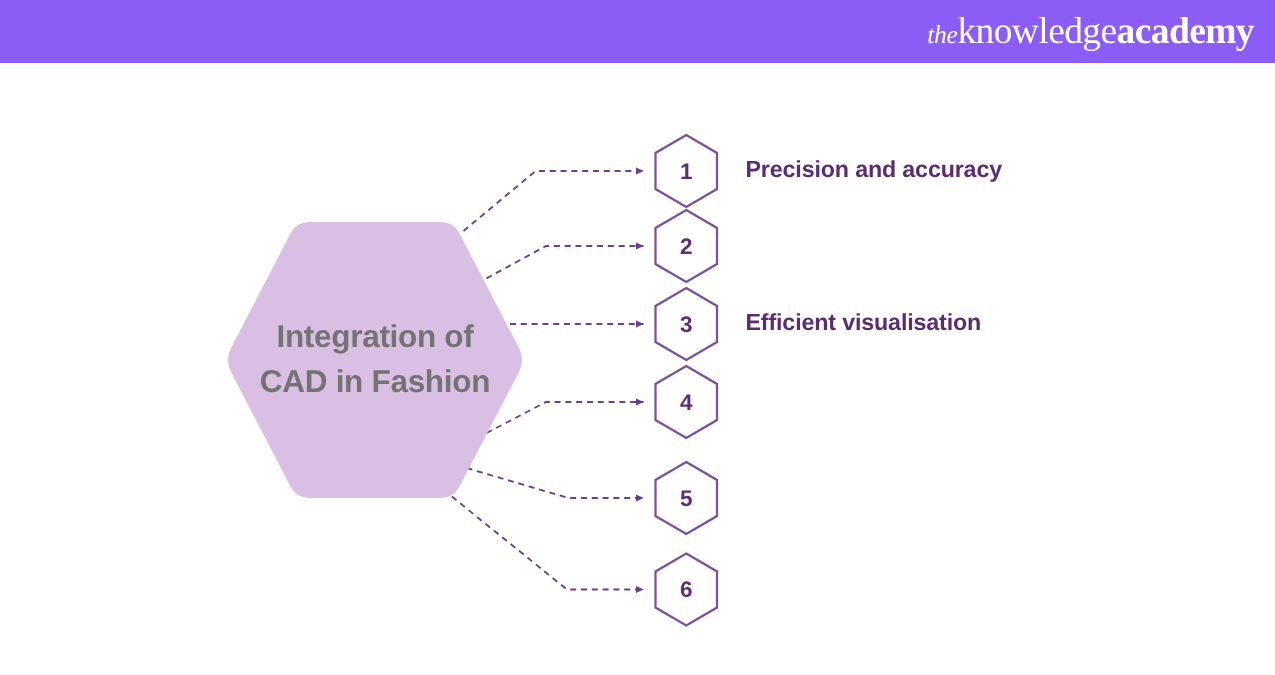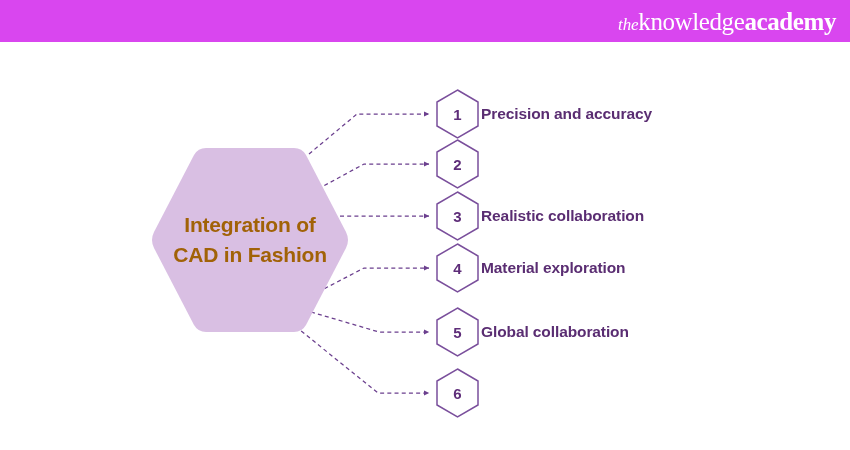--- a/index.html
+++ b/index.html
@@ -15,21 +15,21 @@
     position: relative;
   }
 
   
   #header-band {
     position: absolute;
     left: 0;
     top: 0;
     width: 850px;
     height: 42px;
-    background: #d946ef;
+    background: #8b5cf6;
     box-sizing: border-box;
   }
   #brand-logo {
     position: absolute;
     right: 14px;
     top: 50%;
     transform: translateY(-50%);
     white-space: nowrap;
     color: #ffffff;
     font-family: "Liberation Serif", serif;
@@ -86,21 +86,21 @@
   #central-node-label {
     position: absolute;
     left: 0;
     top: 0;
     width: 200px;
     height: 200px;
     display: flex;
     align-items: center;
     justify-content: center;
     text-align: center;
-    color: #a16207;
+    color: #737373;
     font-size: 21px;
     font-weight: bold;
     line-height: 1.42;
     letter-spacing: -0.2px;
     padding: 0 22px;
     box-sizing: border-box;
   }
 
   
   .item-row {
@@ -128,20 +128,21 @@
     width: 47px;
     height: 52px;
     display: flex;
     align-items: center;
     justify-content: center;
     color: #5e2d79;
     font-size: 15px;
     font-weight: bold;
   }
   .item-label {
+    margin-left: 16px;
     color: #5a2d72;
     font-size: 15.5px;
     font-weight: bold;
     letter-spacing: -0.1px;
     white-space: nowrap;
   }
 </style>
 </head>
 <body>
 
@@ -208,41 +209,39 @@
     </div>
   </div>
 
   <div class="item-row" style="top:148px">
     <div class="item-badge">
       <svg viewBox="0 0 47 52" width="47" height="52">
         <path d="M23.5,2 L44,14 L44,38 L23.5,50 L3,38 L3,14 Z" fill="none" stroke="#7a4f9c" stroke-width="1.5"></path>
       </svg>
       <div class="item-number">3</div>
     </div>
-    <div class="item-label">Realistic collaboration</div>
+    <div class="item-label">Efficient visualisation</div>
   </div>
 
   <div class="item-row" style="top:200px">
     <div class="item-badge">
       <svg viewBox="0 0 47 52" width="47" height="52">
         <path d="M23.5,2 L44,14 L44,38 L23.5,50 L3,38 L3,14 Z" fill="none" stroke="#7a4f9c" stroke-width="1.5"></path>
       </svg>
       <div class="item-number">4</div>
     </div>
-    <div class="item-label">Material exploration</div>
   </div>
 
   <div class="item-row" style="top:264px">
     <div class="item-badge">
       <svg viewBox="0 0 47 52" width="47" height="52">
         <path d="M23.5,2 L44,14 L44,38 L23.5,50 L3,38 L3,14 Z" fill="none" stroke="#7a4f9c" stroke-width="1.5"></path>
       </svg>
       <div class="item-number">5</div>
     </div>
-    <div class="item-label">Global collaboration</div>
   </div>
 
   <div class="item-row" style="top:325px">
     <div class="item-badge">
       <svg viewBox="0 0 47 52" width="47" height="52">
         <path d="M23.5,2 L44,14 L44,38 L23.5,50 L3,38 L3,14 Z" fill="none" stroke="#7a4f9c" stroke-width="1.5"></path>
       </svg>
       <div class="item-number">6</div>
     </div>
   </div>

